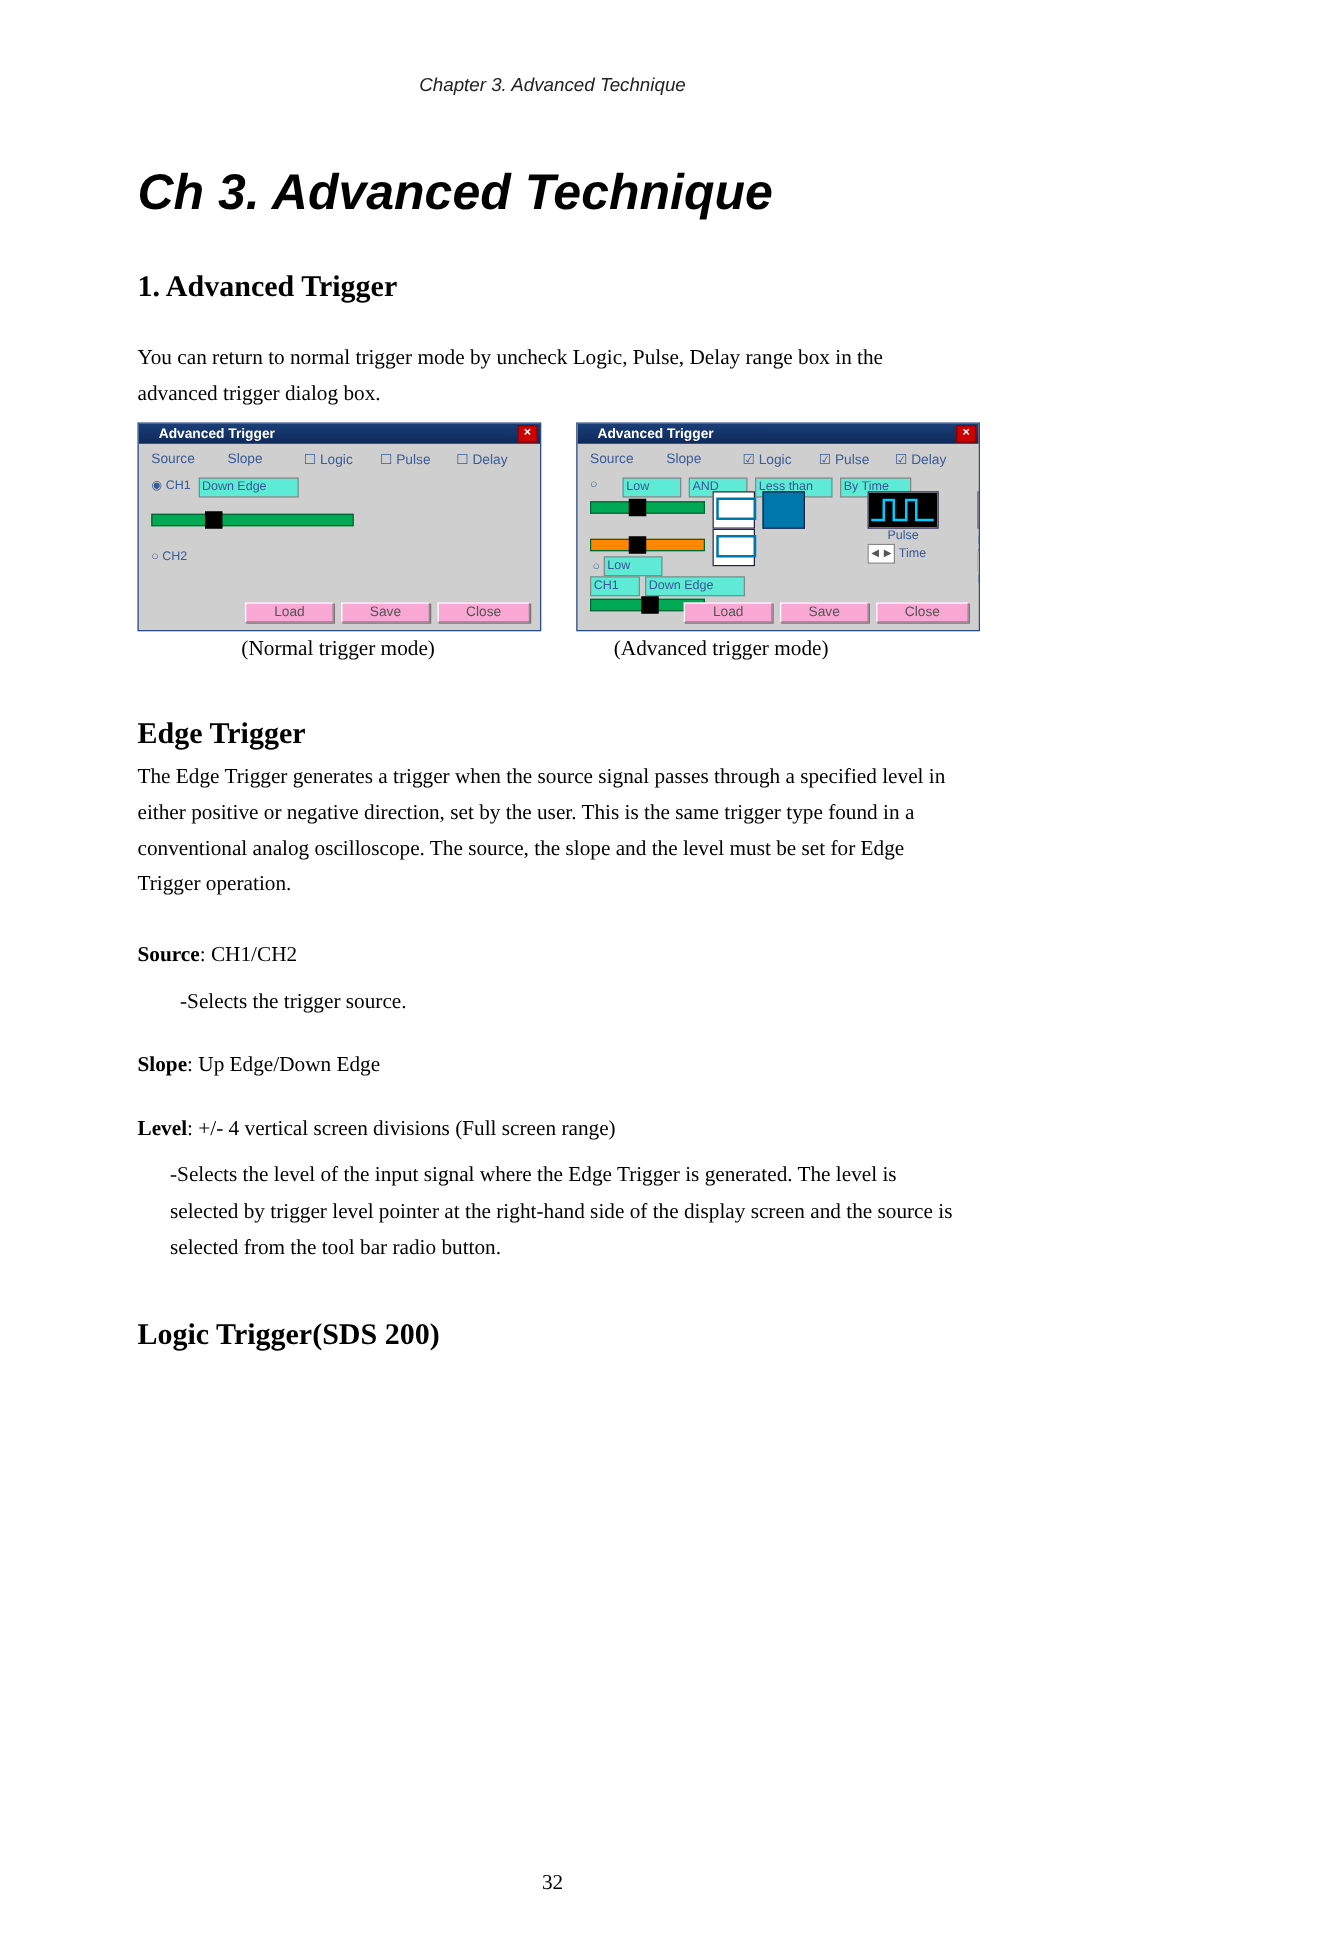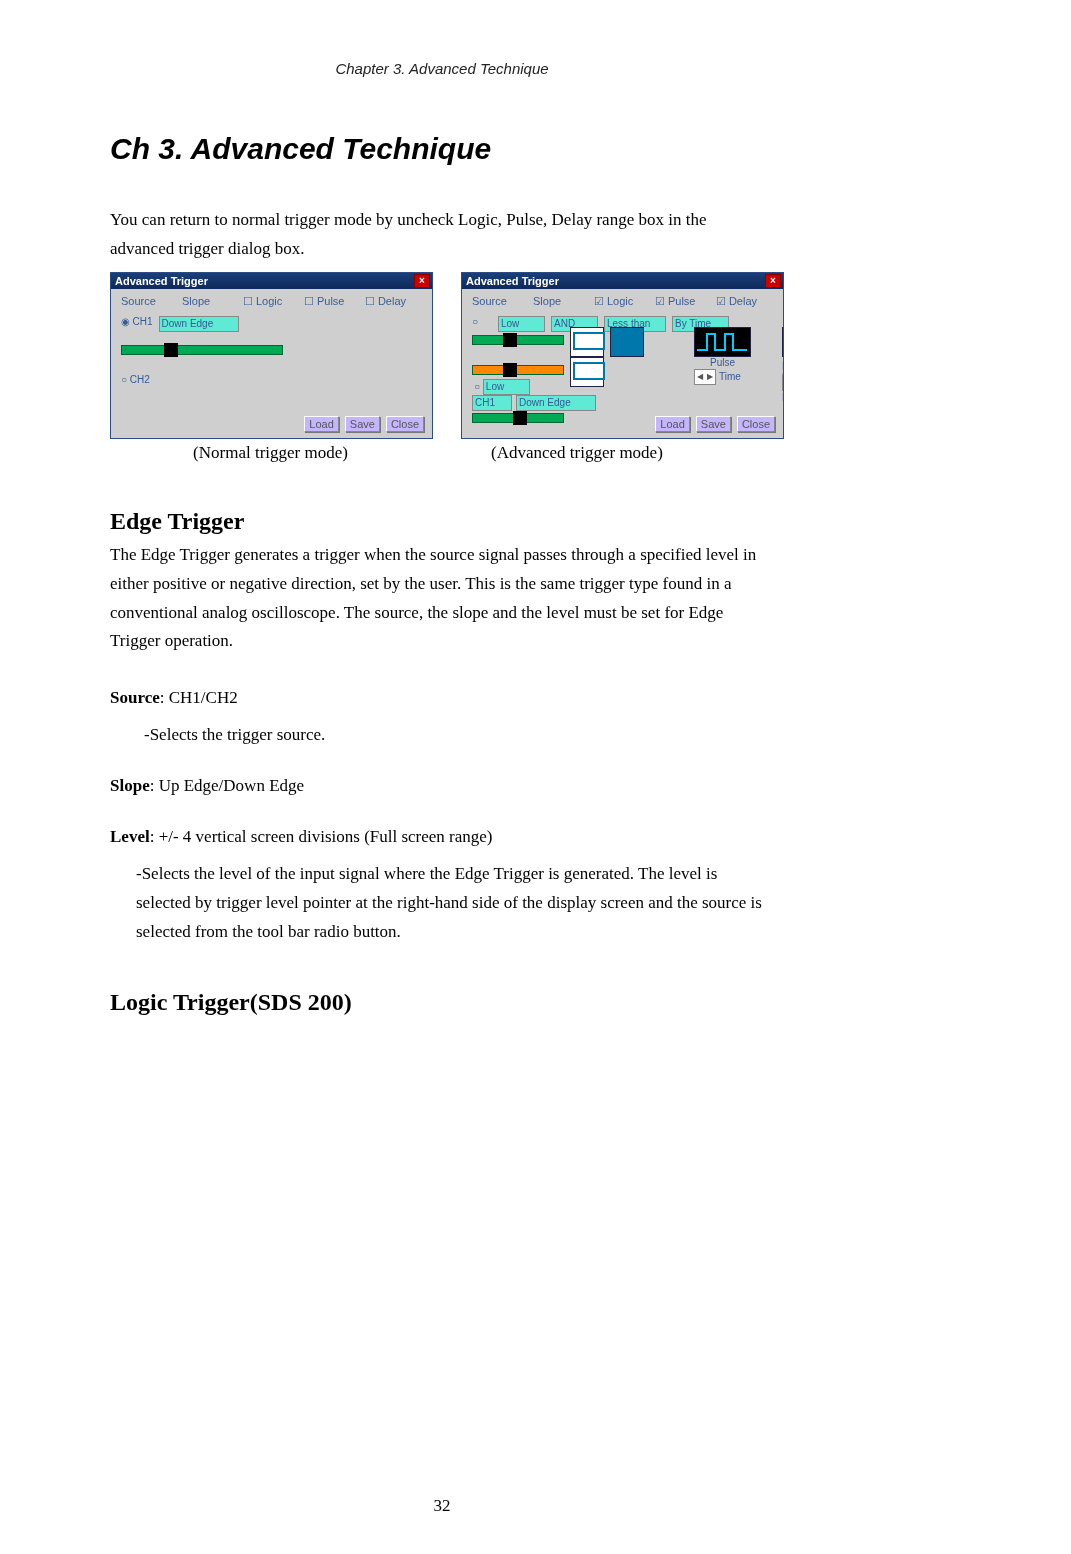--- a/index.html
+++ b/index.html
@@ -19,21 +19,21 @@
   .header {
     text-align: center;
     font-family: Verdana, Arial, sans-serif;
     font-size: 15px;
     font-style: italic;
     color: #222;
     margin-bottom: 55px;
   }
   .ch-title {
     font-family: Verdana, Arial, sans-serif;
-    font-size: 30px;
+    font-size: 40px;
     font-weight: bold;
     font-style: italic;
     margin-bottom: 40px;
   }
   h2 {
     font-size: 24px;
     font-family: "Times New Roman", Times, serif;
     font-weight: bold;
     margin: 0 0 28px 0;
   }
@@ -64,21 +64,21 @@
     font-family: Tahoma, Arial, sans-serif;
     font-size: 11px;
     color: #3b5c96;
     overflow: hidden;
   }
   .titlebar {
     height: 16px;
     background: linear-gradient(#1a3f78, #0f285a);
     color: #fff;
     font-weight: bold;
-    padding-left: 4px;
+    padding-left: 16px;
     line-height: 16px;
     position: relative;
   }
   .titlebar .xbtn {
     position: absolute; right: 2px; top: 1px;
     width: 14px; height: 12px; background: #c00;
     color:#fff; text-align:center; line-height:12px; font-size:10px;
     border:1px solid #800;
   }
   .hrow {
@@ -97,22 +97,22 @@
   }
   .slider {
     position:absolute; left:10px; width: 160px; height: 8px;
     background:#0a5; border:1px solid #063;
   }
   .thumb {
     position:absolute; width:14px; height:14px; background:#000; top:-3px;
   }
   .btns { position:absolute; bottom:6px; right:8px; display:flex; gap:6px; }
   .btn3d {
-    background:#c4b5fd; border:1px solid #888; border-top-color:#fff; border-left-color:#fff;
-    padding: 1px 4px; font-size:11px; color:#555; box-shadow:1px 1px 0 #777;
+    background:#f9a8d4; border:1px solid #888; border-top-color:#fff; border-left-color:#fff;
+    padding: 1px 22px; font-size:11px; color:#555; box-shadow:1px 1px 0 #777;
   }
   .sub { font-size: 24px; font-weight: bold; margin: 45px 0 6px 0; }
   .def-label { font-weight: bold; }
   .indent-block { padding-left: 34px; }
   .pagenum {
     position: absolute;
     bottom: 38px;
     left: 0; right: 0;
     text-align: center;
     font-size: 17px;
@@ -136,20 +136,21 @@
   .small-lbl { color:#355a95; font-size:10px; }
 </style>
 </head>
 <body>
 <div class="page">
 
   <div class="header">Chapter 3. Advanced Technique</div>
 
   <div class="ch-title">Ch 3. Advanced Technique</div>
 
+  <h2>1. Advanced Trigger</h2>
 
   <p>You can return to normal trigger mode by uncheck Logic, Pulse, Delay range box in the advanced trigger dialog box.</p>
 
   <div class="figs">
 
     <div class="fig">
       <div class="screenshot">
         <div class="titlebar">
           <span>Advanced Trigger</span>
           <span class="xbtn">×</span>

